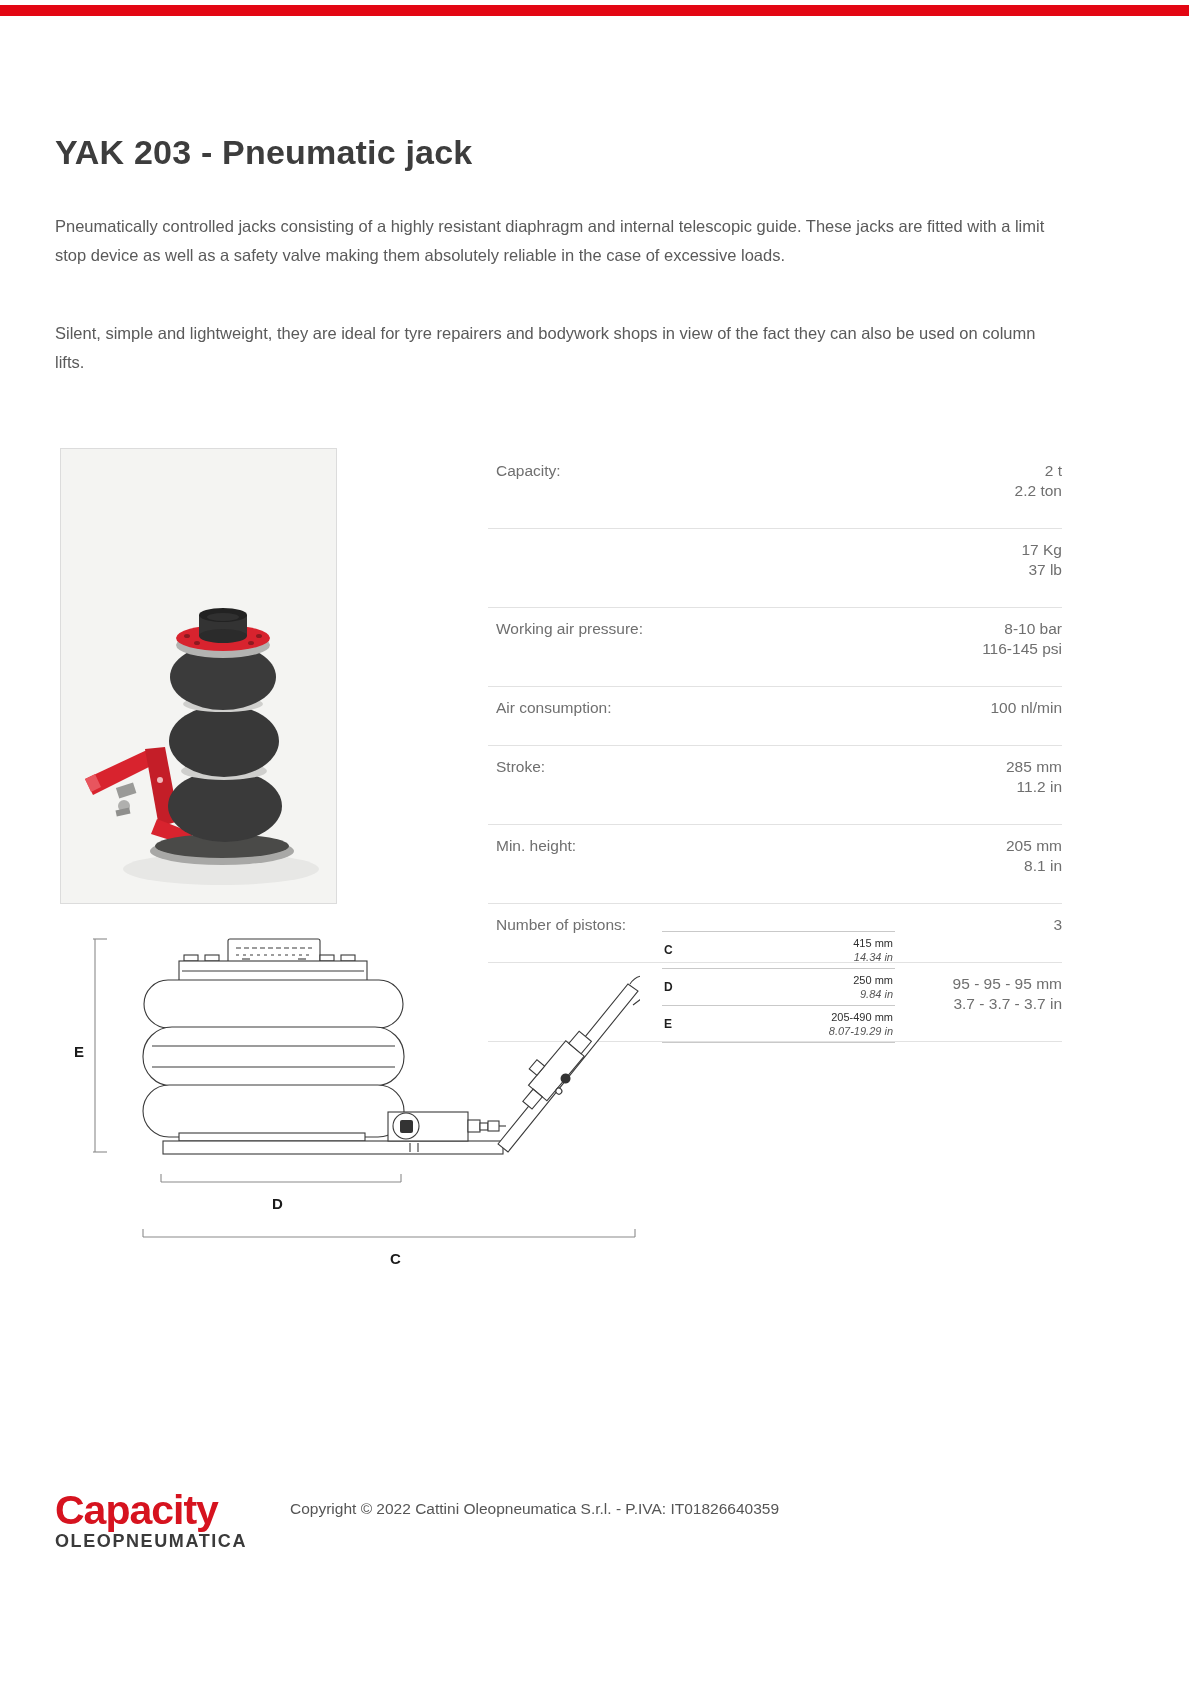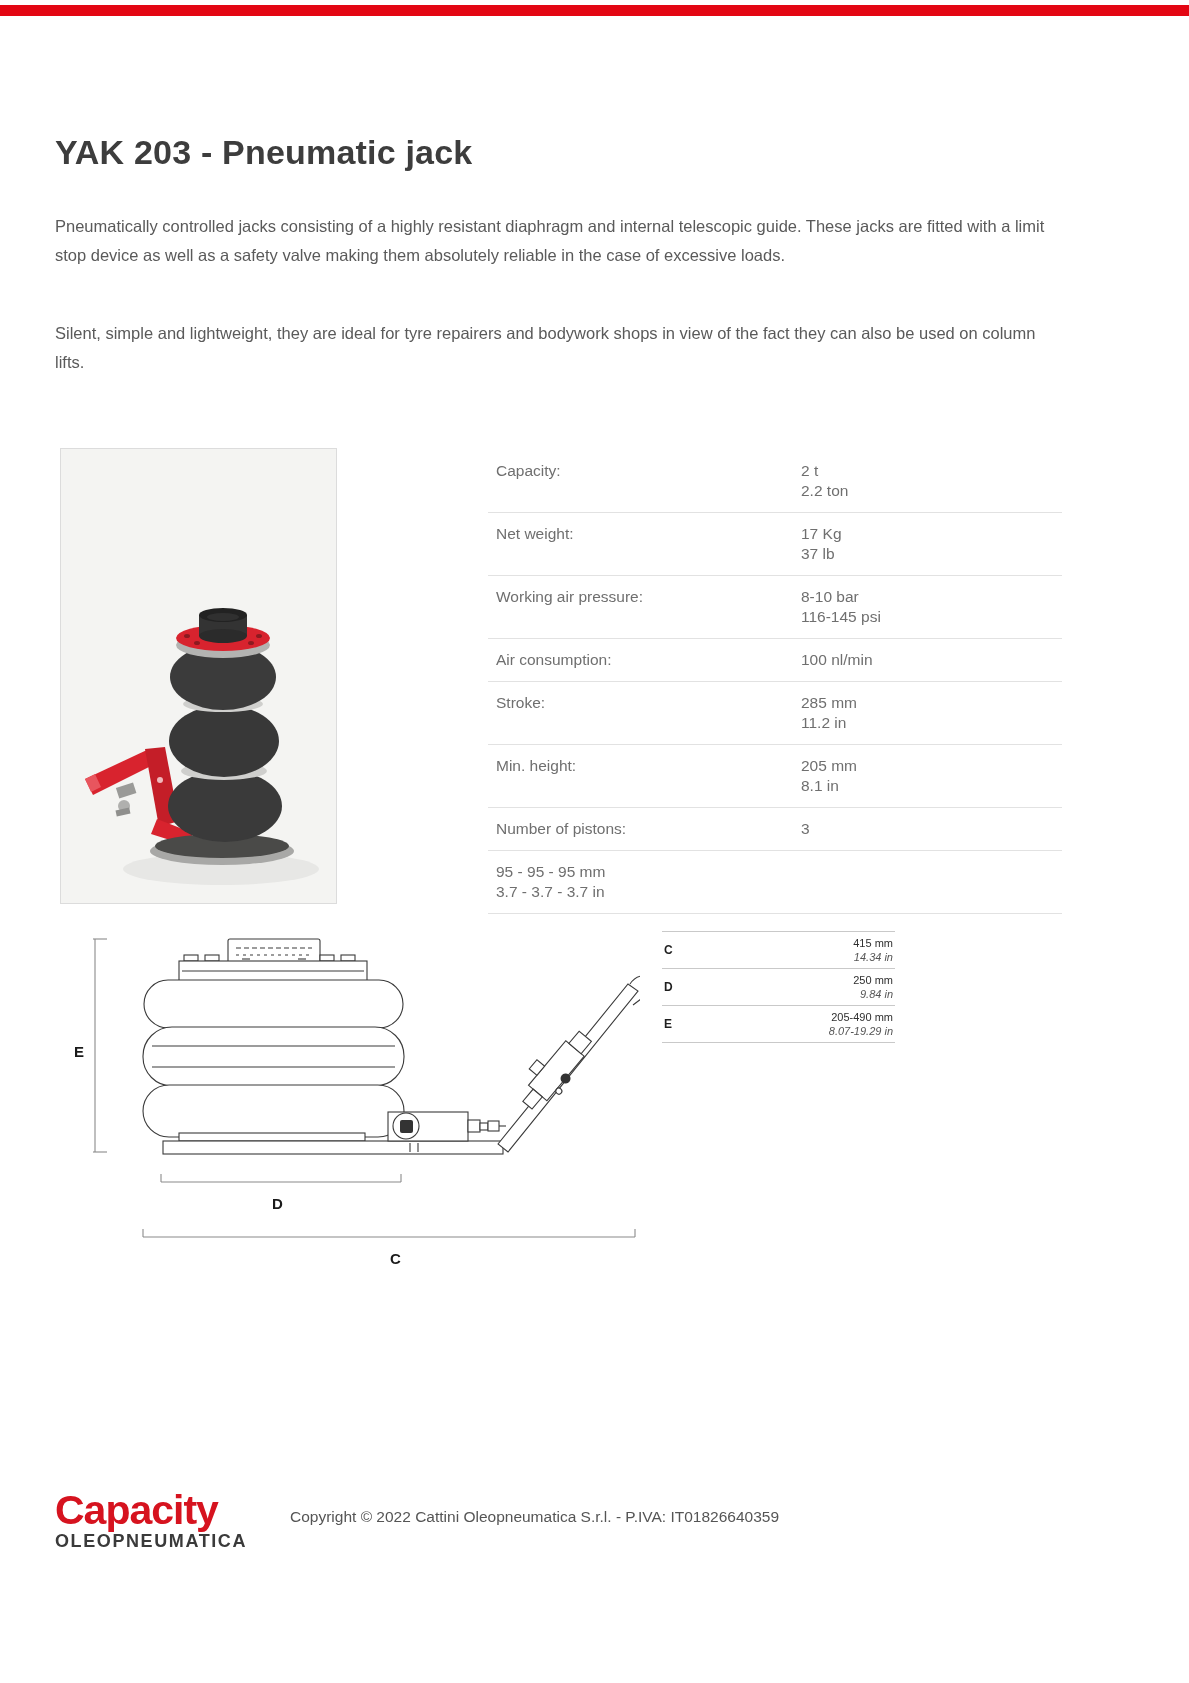--- a/index.html
+++ b/index.html
@@ -30,24 +30,24 @@
   }
   .photo-box svg { display:block; }
 
   
   .spec-table {
     position:absolute; left:488px; top:450px; width:574px;
     font-size:15.5px; color:#6f6f6f;
   }
   .spec-row {
     display:flex; border-bottom:1px solid #e2e2e2;
-    padding:11px 0 11px 8px; line-height:20px;
+    padding:11px 0 27px 8px; line-height:20px;gap:20px;
   }
   .spec-label { width:305px; flex-shrink:0; }
-  .spec-value { flex:1; }
+  .spec-value { flex:1;text-align:right; }
   .spec-value div { min-height:0; }
 
   
   .drawing {
     position:absolute; left:72px; top:918px; width:568px; height:362px;
   }
   .drawing svg text {
     font-family:"Liberation Sans", sans-serif; font-weight:bold; fill:#1a1a1a;
   }
 
@@ -74,21 +74,21 @@
     line-height:40px;
   }
   .brand-sub {
     font-size:18px; font-weight:bold; color:#3a3a3a; letter-spacing:1.6px;
     margin-top:1px;
   }
   .footer-text {
     position:absolute; left:290px; top:1498px; width:700px;
     font-size:15.5px; color:#555;
   }
-  .footer-text .line1 { line-height:22px;margin-top:8px; }
+  .footer-text .line1 { line-height:22px; }
   .footer-text .line2 { line-height:22px; margin-top:9px; }
 </style>
 </head>
 <body>
 
 <div class="top-bar"></div>
 
 <h1 class="page-title">YAK 203 - Pneumatic jack</h1>
 
 <p class="intro-p p1">Pneumatically controlled jacks consisting of a highly resistant diaphragm and internal telescopic guide. These jacks are fitted with a limit stop device as well as a safety valve making them absolutely reliable in the case of excessive loads.</p>
@@ -135,21 +135,20 @@
 
 <div class="spec-table">
   <div class="spec-row">
     <div class="spec-label">Capacity:</div>
     <div class="spec-value">
       <div>2 t</div>
       <div>2.2 ton</div>
     </div>
   </div>
   <div class="spec-row">
-    <div class="spec-label">Net weight:</div>
     <div class="spec-value">
       <div>17 Kg</div>
       <div>37 lb</div>
     </div>
   </div>
   <div class="spec-row">
     <div class="spec-label">Working air pressure:</div>
     <div class="spec-value">
       <div>8-10 bar</div>
       <div>116-145 psi</div>

